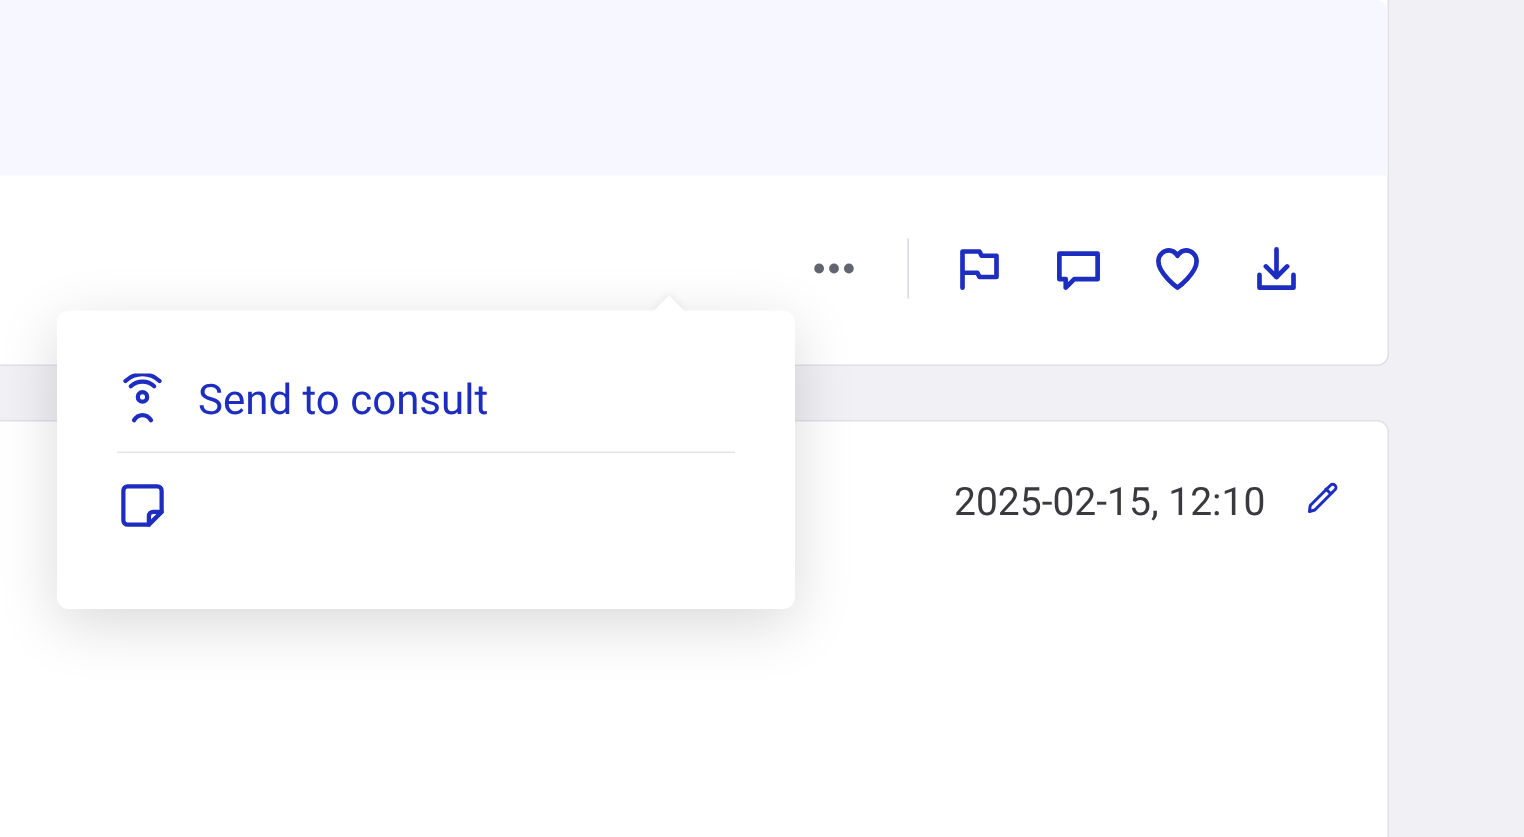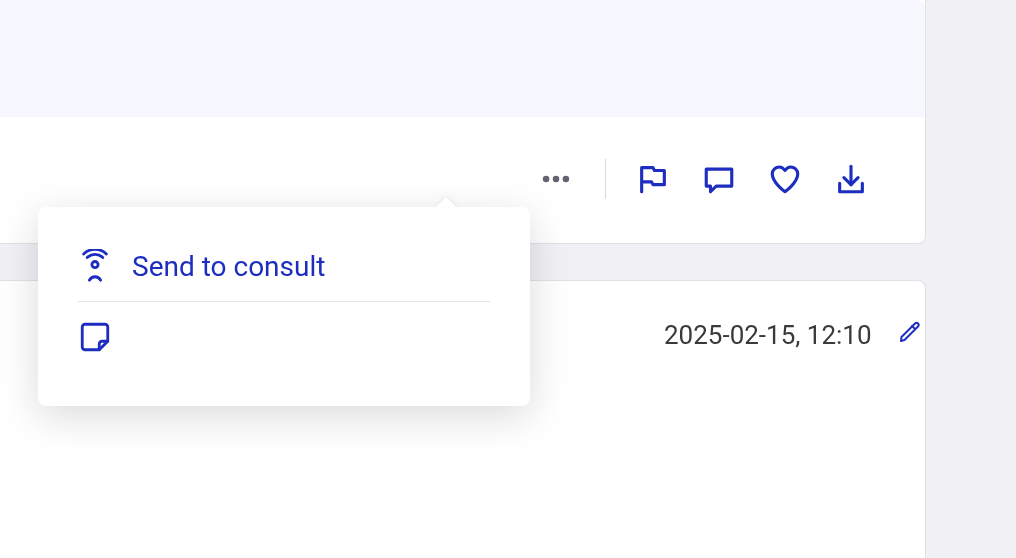--- a/index.html
+++ b/index.html
@@ -119,21 +119,20 @@
     .timestamp-row {
       position: absolute;
       top: 320px;
       left: 636px;
       display: flex;
       align-items: flex-start;
       gap: 26px;
       color: #3a3a3e;
       font-size: 26px;
       font-weight: 400;
-      margin-left: 28px;
     }
     .timestamp-row .edit-icon {
       color: #1d2dbf;
     }
   </style>
 </head>
 <body>
 
 <div class="card-top">
   <div class="lilac-zone"></div>

